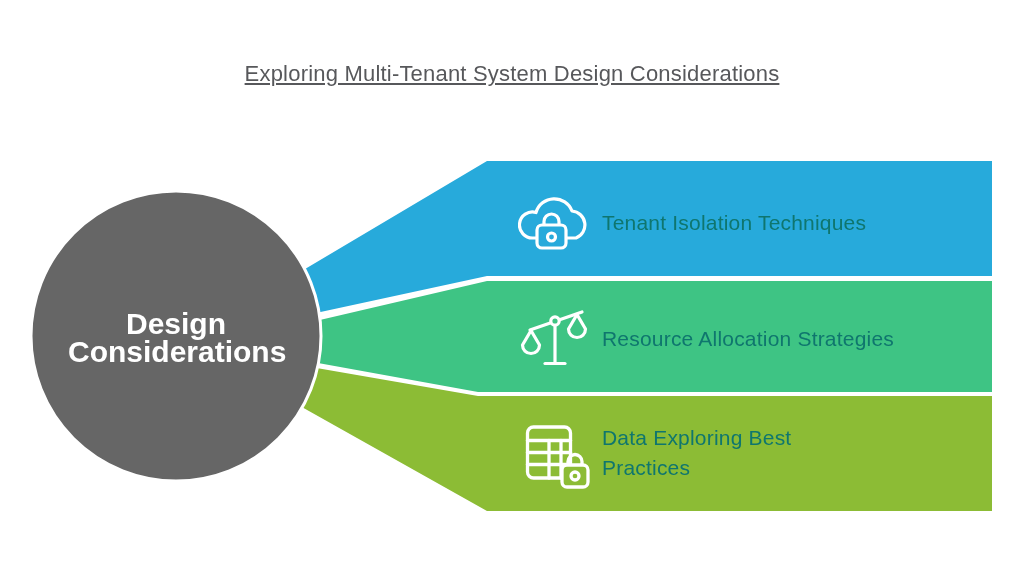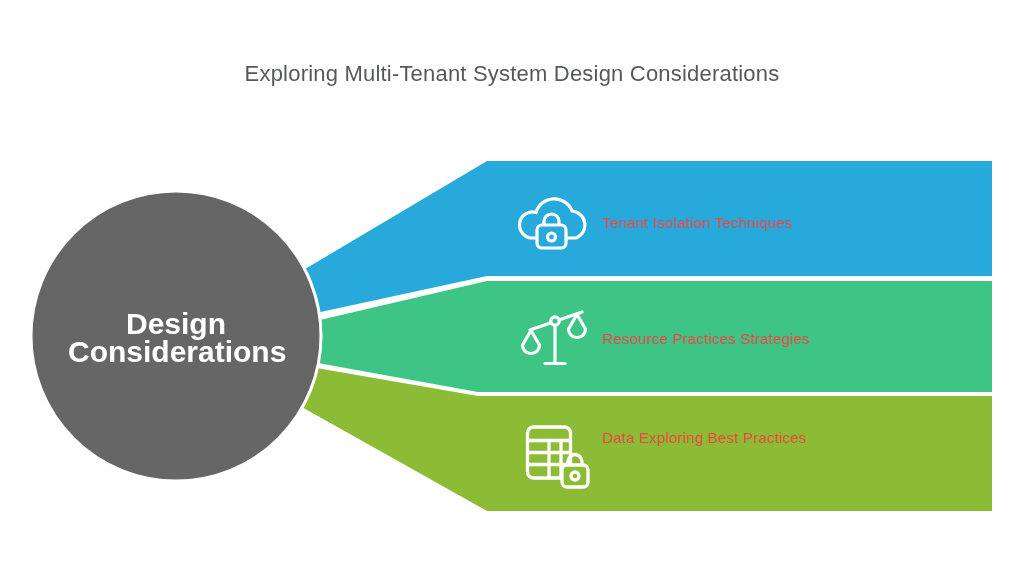--- a/index.html
+++ b/index.html
@@ -8,30 +8,31 @@
     background:#ffffff;
     font-family:"Liberation Sans", sans-serif;
     overflow:hidden;
   }
   .stage{position:relative;width:1024px;height:571px;background:#ffffff;}
   .title{
     position:absolute;left:0;top:61px;width:1024px;
     text-align:center;
     font-size:22px;font-weight:400;letter-spacing:.2px;
     color:#57585B;
+    text-decoration:underline;
   }
   svg.bg{position:absolute;left:0;top:0;}
   .center-label{
     position:absolute;left:68px;top:310px;width:216px;
     text-align:center;color:#ffffff;
     font-size:30px;font-weight:700;line-height:28px;
   }
   .band-label{
-    position:absolute;color:#ef4444;
-    font-size:15px;font-weight:400;letter-spacing:.2px;
+    position:absolute;color:#0f766e;
+    font-size:21px;font-weight:400;letter-spacing:.2px;
     line-height:33px;white-space:nowrap;
   }
   .band-label.l1{left:602px;top:206px;}
   .band-label.l2{left:602px;top:322px;}
   .band-label.l3{left:602px;top:423px;width:272px;white-space:normal;line-height:29.5px;}
   .icon{position:absolute;}
   .icon.i1{left:518px;top:186px;}
   .icon.i2{left:520px;top:302px;}
   .icon.i3{left:517px;top:418px;}
 </style>
@@ -64,21 +65,21 @@
   <svg class="icon i2" width="72" height="72" viewBox="0 0 72 72">
     <g fill="none" stroke="#ffffff" stroke-width="3.2" stroke-linecap="round" stroke-linejoin="round">
       <line x1="35" y1="22" x2="35" y2="60"></line>
       <line x1="25" y1="61.5" x2="45" y2="61.5"></line>
       <line x1="10" y1="28" x2="62" y2="10"></line>
       <circle cx="35" cy="19" r="4.2" fill="#3EC484"></circle>
       <path d="M11,28.5 L2.5,43 a8.5,8.5 0 0 0 17,0 Z"></path>
       <path d="M57,12.5 L48.5,27 a8.5,8.5 0 0 0 17,0 Z"></path>
     </g>
   </svg>
-  <div class="band-label l2">Resource Practices Strategies</div>
+  <div class="band-label l2">Resource Allocation Strategies</div>
 
   <svg class="icon i3" width="76" height="76" viewBox="0 0 76 76">
     <g fill="none" stroke="#ffffff" stroke-width="3.3" stroke-linecap="round" stroke-linejoin="round">
       <rect x="10.5" y="9" width="43" height="51" rx="6"></rect>
       <line x1="10.5" y1="22.5" x2="53.5" y2="22.5"></line>
       <line x1="10.5" y1="34.5" x2="53.5" y2="34.5"></line>
       <line x1="10.5" y1="46.5" x2="53.5" y2="46.5"></line>
       <line x1="32" y1="22.5" x2="32" y2="60"></line>
       <line x1="44" y1="22.5" x2="44" y2="60"></line>
       <path d="M51,47 v-3.5 a7,7 0 0 1 14,0 V47"></path>

